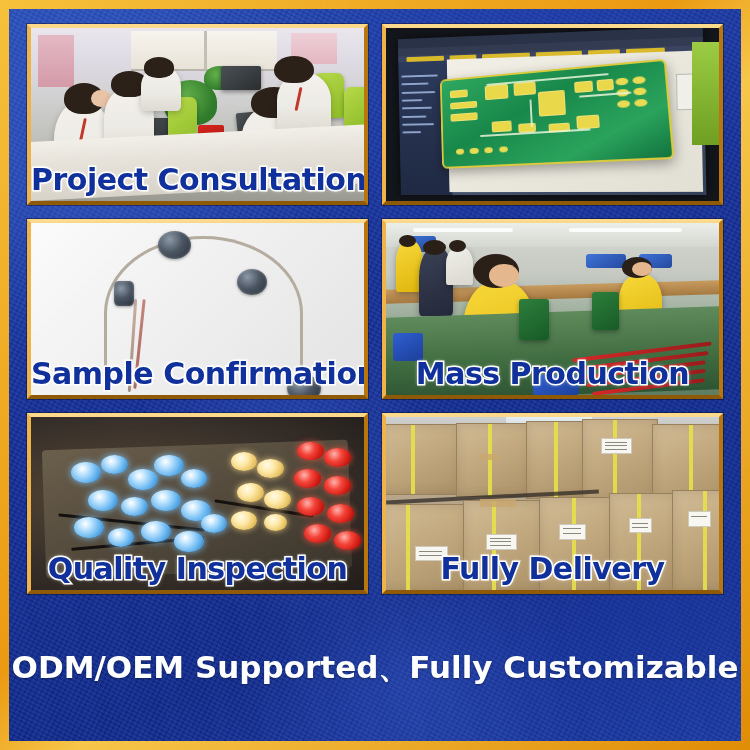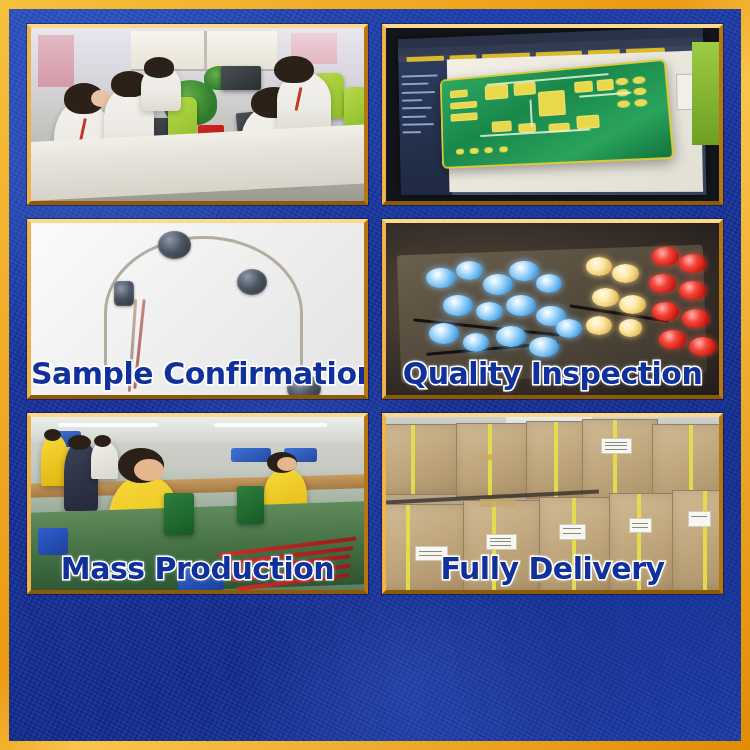--- a/index.html
+++ b/index.html
@@ -244,20 +244,21 @@
             <div class="person" style="left:33%;top:22%;width:12%;height:26%;"></div>
             <div class="head" style="left:34%;top:17%;width:9%;height:12%;"></div>
             <div class="person" style="left:63%;top:44%;width:22%;height:46%;"></div>
             <div class="head" style="left:66%;top:34%;width:14%;height:18%;"></div>
             <div class="person" style="left:74%;top:26%;width:16%;height:34%;"></div>
             <div class="head" style="left:73%;top:16%;width:12%;height:16%;"></div>
             <div class="lanyard" style="left:80%;top:34%;width:3px;height:14%;"></div>
             <div class="desk"></div>
           </div>
         </div>
+        <div class="card-label">Project Consultation</div>
       </div>
 
       <div class="card">
         <div class="card-photo">
           <div class="ph-pcb">
             <div class="screen">
               <div class="topbar"></div>
               <div class="menubar"></div>
               <div class="tabs">
                 <i style="left:3%;width:13%;"></i>
@@ -320,20 +321,57 @@
                  border-color:#b5aca0;border-bottom-color:transparent;border-radius:50% 50% 0 0;"></div>
             <div class="leadwire" style="left:30%;top:44%;height:54%;transform:rotate(4deg);"></div>
             <div class="leadwire red" style="left:32%;top:44%;height:52%;transform:rotate(6deg);"></div>
             <div class="node" style="left:38%;top:5%;width:10%;height:16%;"></div>
             <div class="node" style="left:62%;top:27%;width:9%;height:15%;"></div>
             <div class="node" style="left:25%;top:34%;width:6%;height:14%;border-radius:22%;"></div>
             <div class="node" style="left:77%;top:88%;width:10%;height:16%;"></div>
           </div>
         </div>
         <div class="card-label">Sample Confirmation</div>
+      </div>
+
+      <div class="card">
+        <div class="card-photo">
+          <div class="ph-factory">
+            <div class="ceil"></div>
+            <div class="ceillamp" style="left:8%;width:30%;"></div>
+            <div class="ceillamp" style="left:55%;width:34%;"></div>
+            <div class="bin" style="left:7%;top:8%;width:8%;height:9%;"></div>
+            <div class="bin" style="left:60%;top:18%;width:12%;height:8%;"></div>
+            <div class="bin" style="left:76%;top:18%;width:10%;height:8%;"></div>
+            <div class="benchtop"></div>
+            <div class="worker yellow" style="left:3%;top:10%;width:8%;height:30%;"></div>
+            <div class="head" style="left:4%;top:7%;width:5%;height:7%;"></div>
+            <div class="worker" style="left:10%;top:14%;width:10%;height:40%;background:linear-gradient(160deg,#3c4256,#23283a);"></div>
+            <div class="head" style="left:11%;top:10%;width:7%;height:9%;"></div>
+            <div class="worker" style="left:18%;top:14%;width:8%;height:22%;background:linear-gradient(160deg,#f0efe9,#d9d7cf);"></div>
+            <div class="head" style="left:19%;top:10%;width:5%;height:7%;"></div>
+            <div class="worker yellow" style="left:23%;top:34%;width:22%;height:62%;"></div>
+            <div class="head" style="left:26%;top:18%;width:14%;height:20%;"></div>
+            <div class="skin" style="left:31%;top:24%;width:9%;height:13%;"></div>
+            <div class="worker yellow" style="left:70%;top:30%;width:13%;height:34%;"></div>
+            <div class="head" style="left:71%;top:20%;width:9%;height:12%;"></div>
+            <div class="skin" style="left:74%;top:23%;width:6%;height:8%;"></div>
+            <div class="table"></div>
+            <div class="machine" style="left:40%;top:44%;width:9%;height:24%;"></div>
+            <div class="machine" style="left:62%;top:40%;width:8%;height:22%;"></div>
+            <div class="harness" style="left:56%;top:74%;width:42%;"></div>
+            <div class="harness" style="left:57%;top:79%;width:40%;"></div>
+            <div class="harness" style="left:58%;top:84%;width:38%;"></div>
+            <div class="harness" style="left:60%;top:89%;width:36%;"></div>
+            <div class="harness" style="left:62%;top:94%;width:34%;"></div>
+            <div class="bluestool" style="left:2%;top:64%;width:9%;height:16%;"></div>
+            <div class="bluestool" style="left:44%;top:88%;width:14%;height:12%;"></div>
+          </div>
+        </div>
+        <div class="card-label">Mass Production</div>
       </div>
 
       <div class="card">
         <div class="card-photo">
           <div class="ph-qc">
             <div class="tray"></div>
             <div class="cord" style="left:8%;top:60%;width:44%;height:3px;transform:rotate(6deg);"></div>
             <div class="cord" style="left:12%;top:72%;width:40%;height:3px;transform:rotate(-5deg);"></div>
             <div class="cord" style="left:55%;top:52%;width:30%;height:3px;transform:rotate(9deg);"></div>
             <div class="led blue" style="left:12%;top:26%;width:9%;height:12%;"></div>
@@ -364,57 +402,20 @@
             <div class="led red" style="left:89%;top:50%;width:8%;height:11%;"></div>
             <div class="led red" style="left:82%;top:62%;width:8%;height:11%;"></div>
             <div class="led red" style="left:91%;top:66%;width:8%;height:11%;"></div>
           </div>
         </div>
         <div class="card-label">Quality Inspection</div>
       </div>
 
       <div class="card">
         <div class="card-photo">
-          <div class="ph-factory">
-            <div class="ceil"></div>
-            <div class="ceillamp" style="left:8%;width:30%;"></div>
-            <div class="ceillamp" style="left:55%;width:34%;"></div>
-            <div class="bin" style="left:7%;top:8%;width:8%;height:9%;"></div>
-            <div class="bin" style="left:60%;top:18%;width:12%;height:8%;"></div>
-            <div class="bin" style="left:76%;top:18%;width:10%;height:8%;"></div>
-            <div class="benchtop"></div>
-            <div class="worker yellow" style="left:3%;top:10%;width:8%;height:30%;"></div>
-            <div class="head" style="left:4%;top:7%;width:5%;height:7%;"></div>
-            <div class="worker" style="left:10%;top:14%;width:10%;height:40%;background:linear-gradient(160deg,#3c4256,#23283a);"></div>
-            <div class="head" style="left:11%;top:10%;width:7%;height:9%;"></div>
-            <div class="worker" style="left:18%;top:14%;width:8%;height:22%;background:linear-gradient(160deg,#f0efe9,#d9d7cf);"></div>
-            <div class="head" style="left:19%;top:10%;width:5%;height:7%;"></div>
-            <div class="worker yellow" style="left:23%;top:34%;width:22%;height:62%;"></div>
-            <div class="head" style="left:26%;top:18%;width:14%;height:20%;"></div>
-            <div class="skin" style="left:31%;top:24%;width:9%;height:13%;"></div>
-            <div class="worker yellow" style="left:70%;top:30%;width:13%;height:34%;"></div>
-            <div class="head" style="left:71%;top:20%;width:9%;height:12%;"></div>
-            <div class="skin" style="left:74%;top:23%;width:6%;height:8%;"></div>
-            <div class="table"></div>
-            <div class="machine" style="left:40%;top:44%;width:9%;height:24%;"></div>
-            <div class="machine" style="left:62%;top:40%;width:8%;height:22%;"></div>
-            <div class="harness" style="left:56%;top:74%;width:42%;"></div>
-            <div class="harness" style="left:57%;top:79%;width:40%;"></div>
-            <div class="harness" style="left:58%;top:84%;width:38%;"></div>
-            <div class="harness" style="left:60%;top:89%;width:36%;"></div>
-            <div class="harness" style="left:62%;top:94%;width:34%;"></div>
-            <div class="bluestool" style="left:2%;top:64%;width:9%;height:16%;"></div>
-            <div class="bluestool" style="left:44%;top:88%;width:14%;height:12%;"></div>
-          </div>
-        </div>
-        <div class="card-label">Mass Production</div>
-      </div>
-
-      <div class="card">
-        <div class="card-photo">
           <div class="ph-box">
             <div class="skylight"></div>
             <div class="carton" style="left:-2%;top:4%;width:24%;height:40%;">
               <div class="strap" style="left:38%;top:0;height:100%;"></div>
             </div>
             <div class="carton" style="left:21%;top:3%;width:22%;height:42%;">
               <div class="strap" style="left:42%;top:0;height:100%;"></div>
               <div class="tape" style="left:30%;top:42%;width:28%;height:8%;"></div>
             </div>
             <div class="carton" style="left:42%;top:2%;width:18%;height:44%;">
@@ -468,15 +469,18 @@
                 <i style="top:32%;"></i>
               </div>
             </div>
           </div>
         </div>
         <div class="card-label">Fully Delivery</div>
       </div>
 
     </div>
 
+    <div id="banner">
+      <div id="banner-text">ODM/OEM Supported、Fully Customizable</div>
+    </div>
 
   </div>
 </div>
 
 </body></html>

